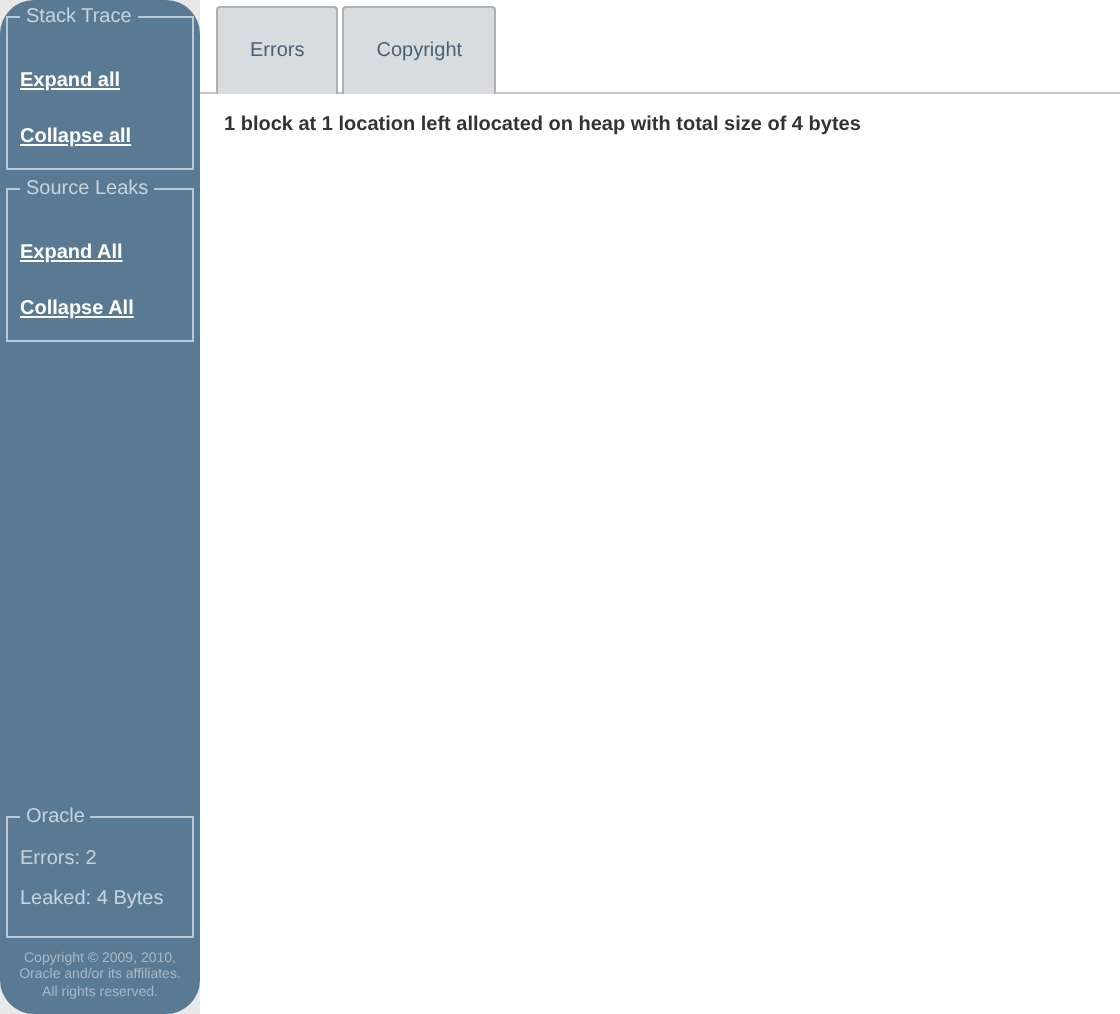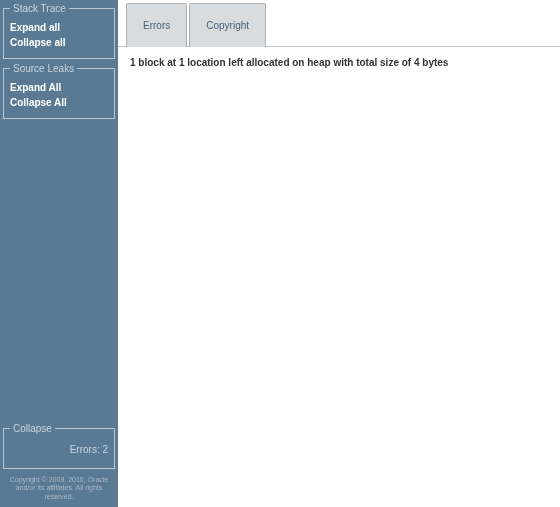--- a/index.html
+++ b/index.html
@@ -8,52 +8,54 @@
       box-sizing: border-box;
       font-family: Arial, sans-serif;
     }
     body {
       width: 560px;
       height: 507px;
       display: flex;
       background: #e8e8e8;
     }
     .sidebar {
-      width: 118px;
+      width: 100px;
       background: #5a7a94;
       display: flex;
       flex-direction: column;
       padding: 3px;
+      border-radius: 17px;
     }
     .sidebar fieldset {
       border: 1px solid #b8c8d4;
       margin-bottom: 4px;
       padding: 6px 6px 8px 6px;
     }
     .sidebar legend {
       color: #c8d4dd;
       font-size: 10px;
       padding: 0 3px;
     }
     .sidebar-link {
       color: #ffffff;
       font-size: 10px;
+      text-decoration: underline;
       font-weight: bold;
       cursor: pointer;
       display: block;
       line-height: 1.5;
+      margin-top: 13px;
     }
     .spacer {
       flex: 1;
     }
     .summary-row {
       color: #c8d4dd;
       font-size: 10px;
       line-height: 2;
-      text-align: right;
     }
     .copyright {
       color: #a8b8c5;
       font-size: 7px;
       text-align: center;
       padding: 3px 2px;
       line-height: 1.2;
     }
     .main {
       flex: 1;
@@ -115,22 +117,23 @@
 
   <fieldset>
     <legend>Source Leaks</legend>
     <a class="sidebar-link">Expand All</a>
     <a class="sidebar-link">Collapse All</a>
   </fieldset>
 
   <div class="spacer"></div>
 
   <fieldset>
-    <legend>Collapse</legend>
+    <legend>Oracle</legend>
     <div class="summary-row">Errors: 2</div>
+    <div class="summary-row">Leaked: 4 Bytes</div>
   </fieldset>
 
   <div class="copyright">Copyright © 2009, 2010, Oracle and/or its affiliates. All rights reserved.</div>
 </div>
 
 <div class="main">
   <div class="tabbar">
     <div class="tab">Errors</div>
     <div class="tab">Copyright</div>
   </div>

